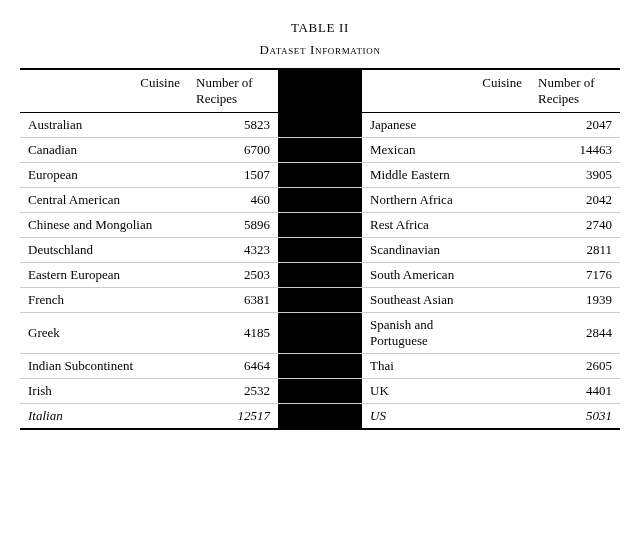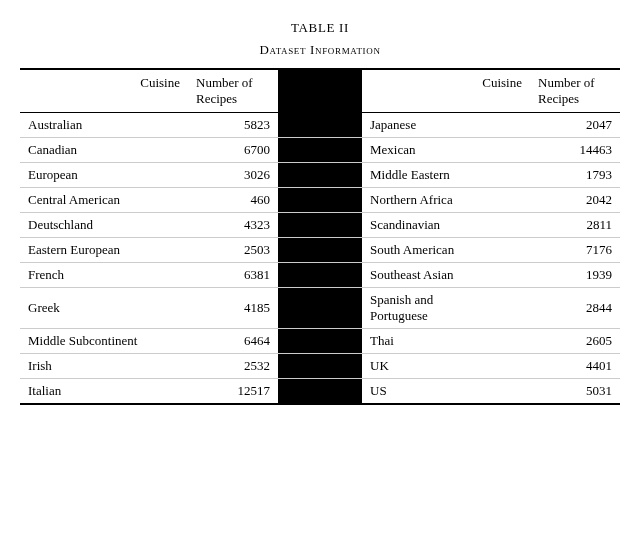--- a/index.html
+++ b/index.html
@@ -61,20 +61,21 @@
 
     td {
       padding: 4px 8px;
       vertical-align: middle;
       font-size: 13px;
       border-bottom: 1px solid #ccc;
     }
 
     tbody tr:last-child td {
       border-bottom: none;
+      font-style: italic;
     }
 
     .col-cuisine-1 { width: 28%; }
     .col-recipes-1 { width: 15%; text-align: left; }
     .col-cuisine-2 { width: 28%; }
     .col-recipes-2 { width: 15%; text-align: left; }
 
     .divider-col {
       width: 2px;
       background: #000;
@@ -116,31 +117,38 @@
         </tr>
         <tr>
           <td>Canadian</td>
           <td class="number-cell">6700</td>
           <td class="divider-col" style="background: rgb(0, 0, 0); padding: 0px;"></td>
           <td>Mexican</td>
           <td class="number-cell">14463</td>
         </tr>
         <tr>
           <td>European</td>
-          <td class="number-cell">3026</td>
+          <td class="number-cell">1507</td>
           <td class="divider-col" style="background: rgb(0, 0, 0); padding: 0px;"></td>
           <td>Middle Eastern</td>
-          <td class="number-cell">1793</td>
+          <td class="number-cell">3905</td>
         </tr>
         <tr>
           <td>Central American</td>
           <td class="number-cell">460</td>
           <td class="divider-col" style="background: rgb(0, 0, 0); padding: 0px;"></td>
           <td>Northern Africa</td>
           <td class="number-cell">2042</td>
+        </tr>
+        <tr>
+          <td>Chinese and Mongolian</td>
+          <td class="number-cell">5896</td>
+          <td class="divider-col" style="background: rgb(0, 0, 0); padding: 0px;"></td>
+          <td>Rest Africa</td>
+          <td class="number-cell">2740</td>
         </tr>
         <tr>
           <td>Deutschland</td>
           <td class="number-cell">4323</td>
           <td class="divider-col" style="background: rgb(0, 0, 0); padding: 0px;"></td>
           <td>Scandinavian</td>
           <td class="number-cell">2811</td>
         </tr>
         <tr>
           <td>Eastern European</td>
@@ -157,21 +165,21 @@
           <td class="number-cell">1939</td>
         </tr>
         <tr>
           <td>Greek</td>
           <td class="number-cell">4185</td>
           <td class="divider-col" style="background: rgb(0, 0, 0); padding: 0px;"></td>
           <td>Spanish and<br>Portuguese</td>
           <td class="number-cell">2844</td>
         </tr>
         <tr>
-          <td>Middle Subcontinent</td>
+          <td>Indian Subcontinent</td>
           <td class="number-cell">6464</td>
           <td class="divider-col" style="background: rgb(0, 0, 0); padding: 0px;"></td>
           <td>Thai</td>
           <td class="number-cell">2605</td>
         </tr>
         <tr>
           <td>Irish</td>
           <td class="number-cell">2532</td>
           <td class="divider-col" style="background: rgb(0, 0, 0); padding: 0px;"></td>
           <td>UK</td>

